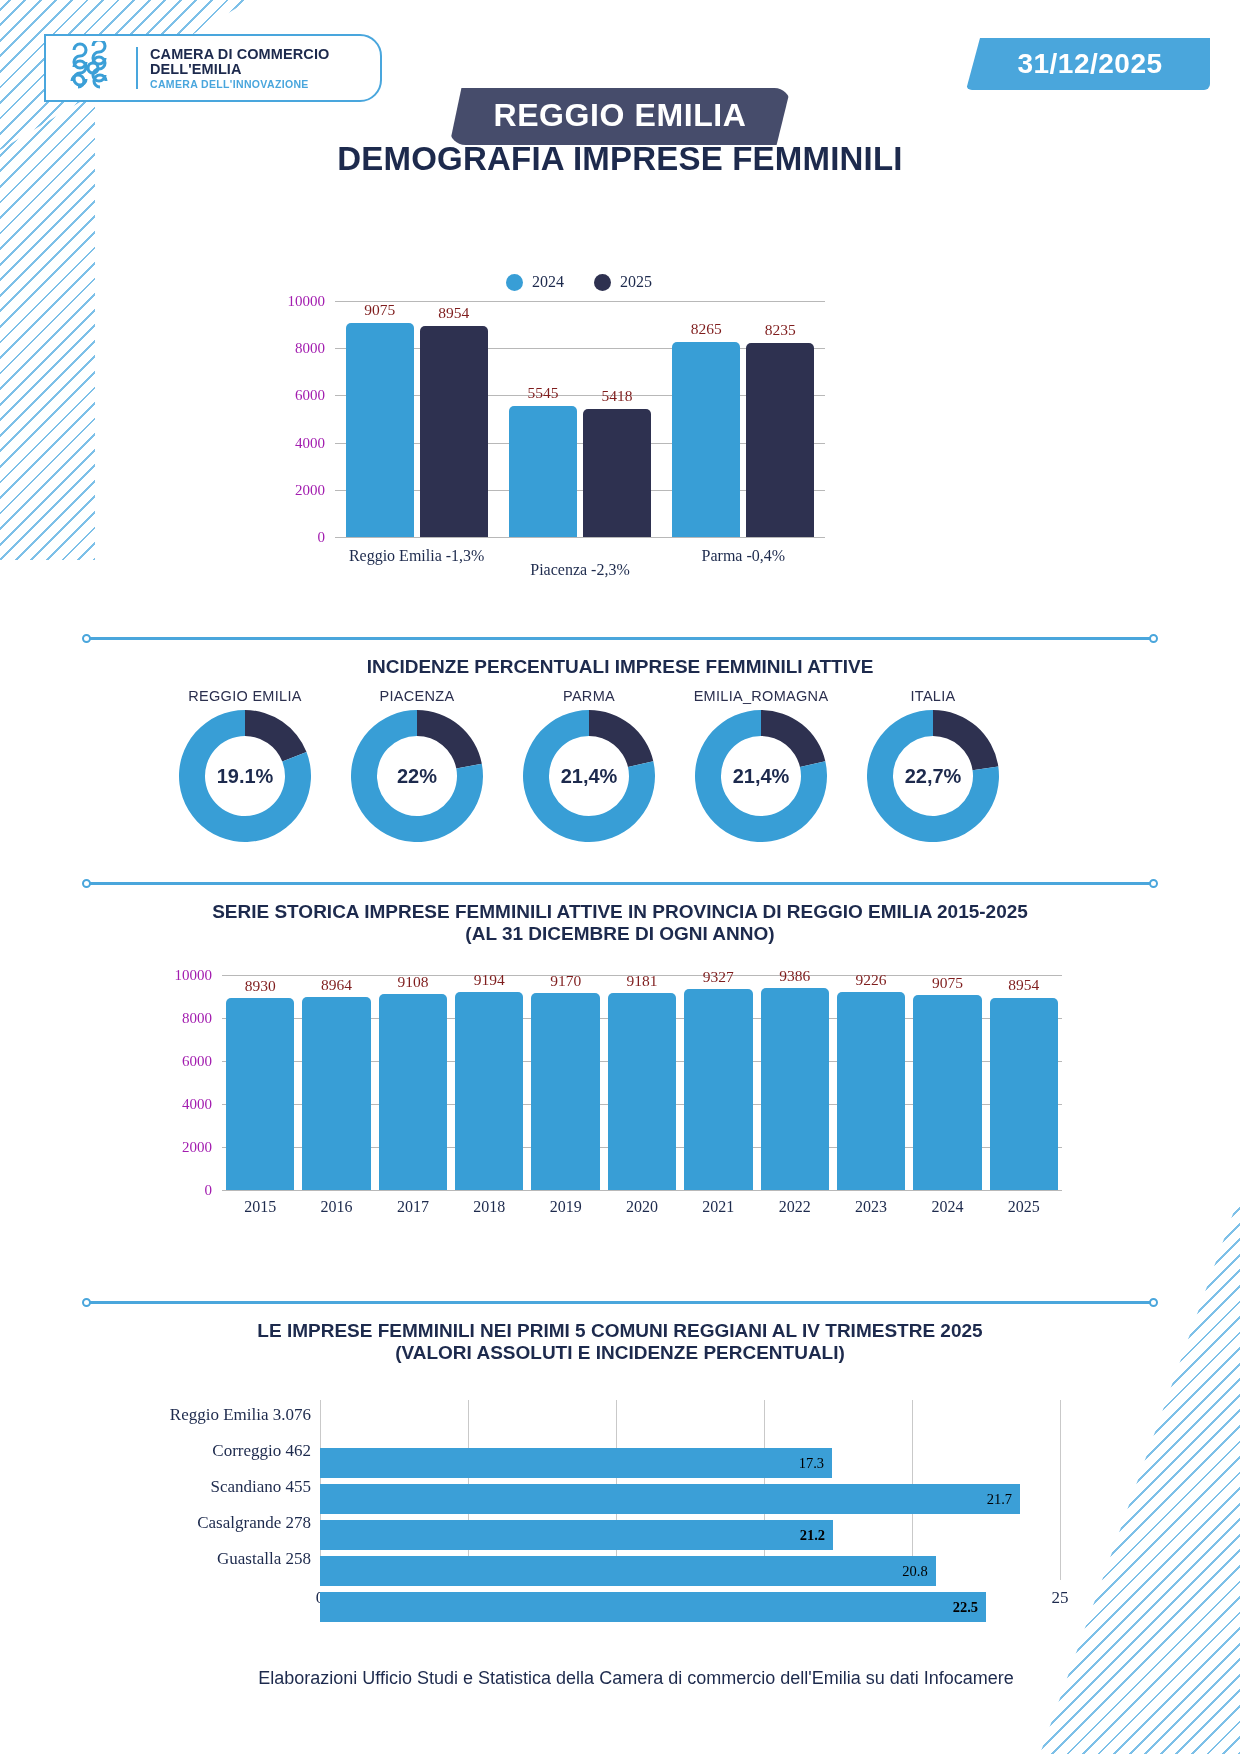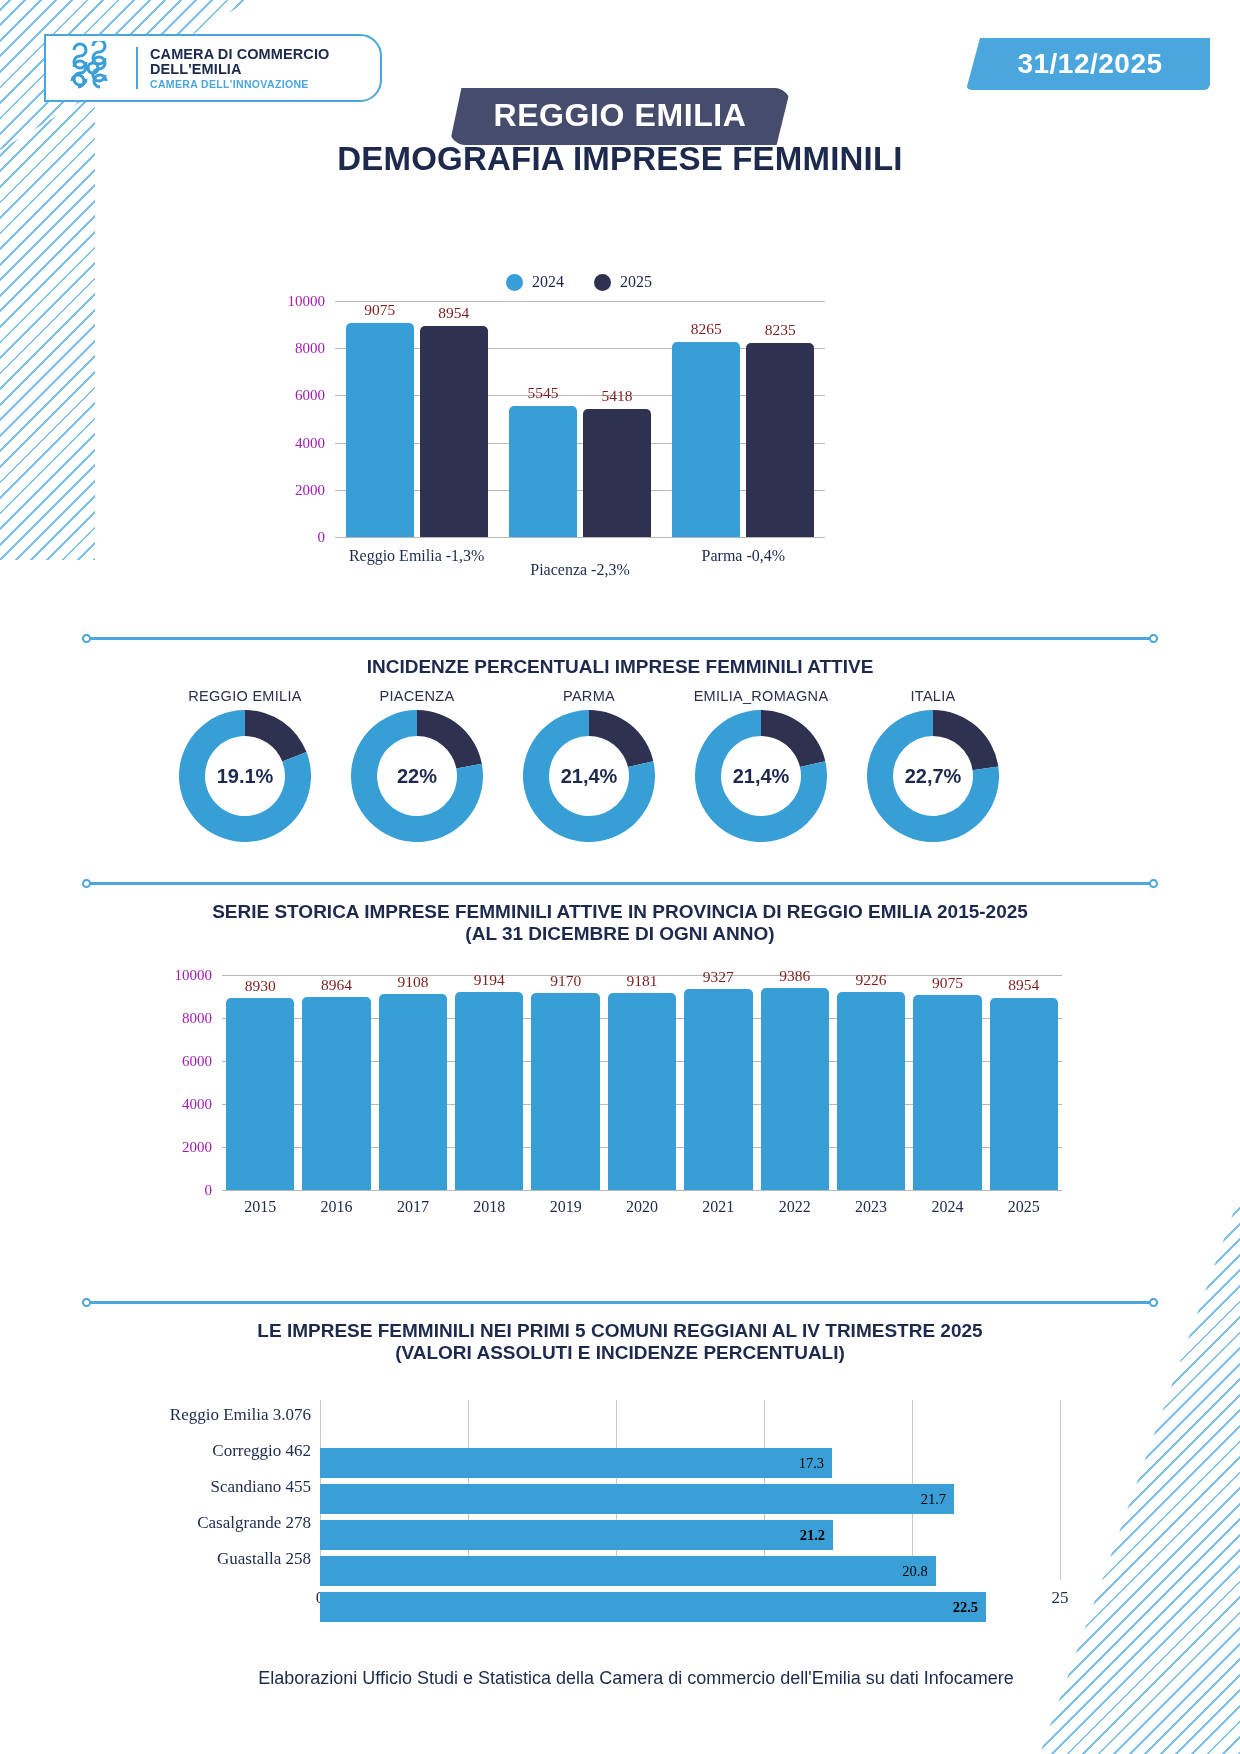--- a/index.html
+++ b/index.html
@@ -398,21 +398,21 @@
         <div class="vgrid" style="left: 592px; top: 0px; height: 180px;"></div>
         <div class="xtick-h" style="left: 592px; top: 188px;">20</div>
         <div class="vgrid" style="left: 740px; top: 0px; height: 180px;"></div>
         <div class="xtick-h" style="left: 740px; top: 188px;">25</div>
         <div class="hbar-row" style="left: 0px; top: 0px; width: 740px;">
           <div class="hbar-name">Reggio Emilia 3.076</div>
           <div class="hbar" style="width: 512.08px;">17.3</div>
         </div>
         <div class="hbar-row" style="left: 0px; top: 36px; width: 740px;">
           <div class="hbar-name">Correggio 462</div>
-          <div class="hbar" style="width: 634px;">21.7</div>
+          <div class="hbar" style="width: 700px;">21.7</div>
         </div>
         <div class="hbar-row" style="left: 0px; top: 72px; width: 740px;">
           <div class="hbar-name">Scandiano 455</div>
           <div class="hbar bold" style="width: 513px;">21.2</div>
         </div>
         <div class="hbar-row" style="left: 0px; top: 108px; width: 740px;">
           <div class="hbar-name">Casalgrande 278</div>
           <div class="hbar" style="width: 615.68px;">20.8</div>
         </div>
         <div class="hbar-row" style="left: 0px; top: 144px; width: 740px;">

